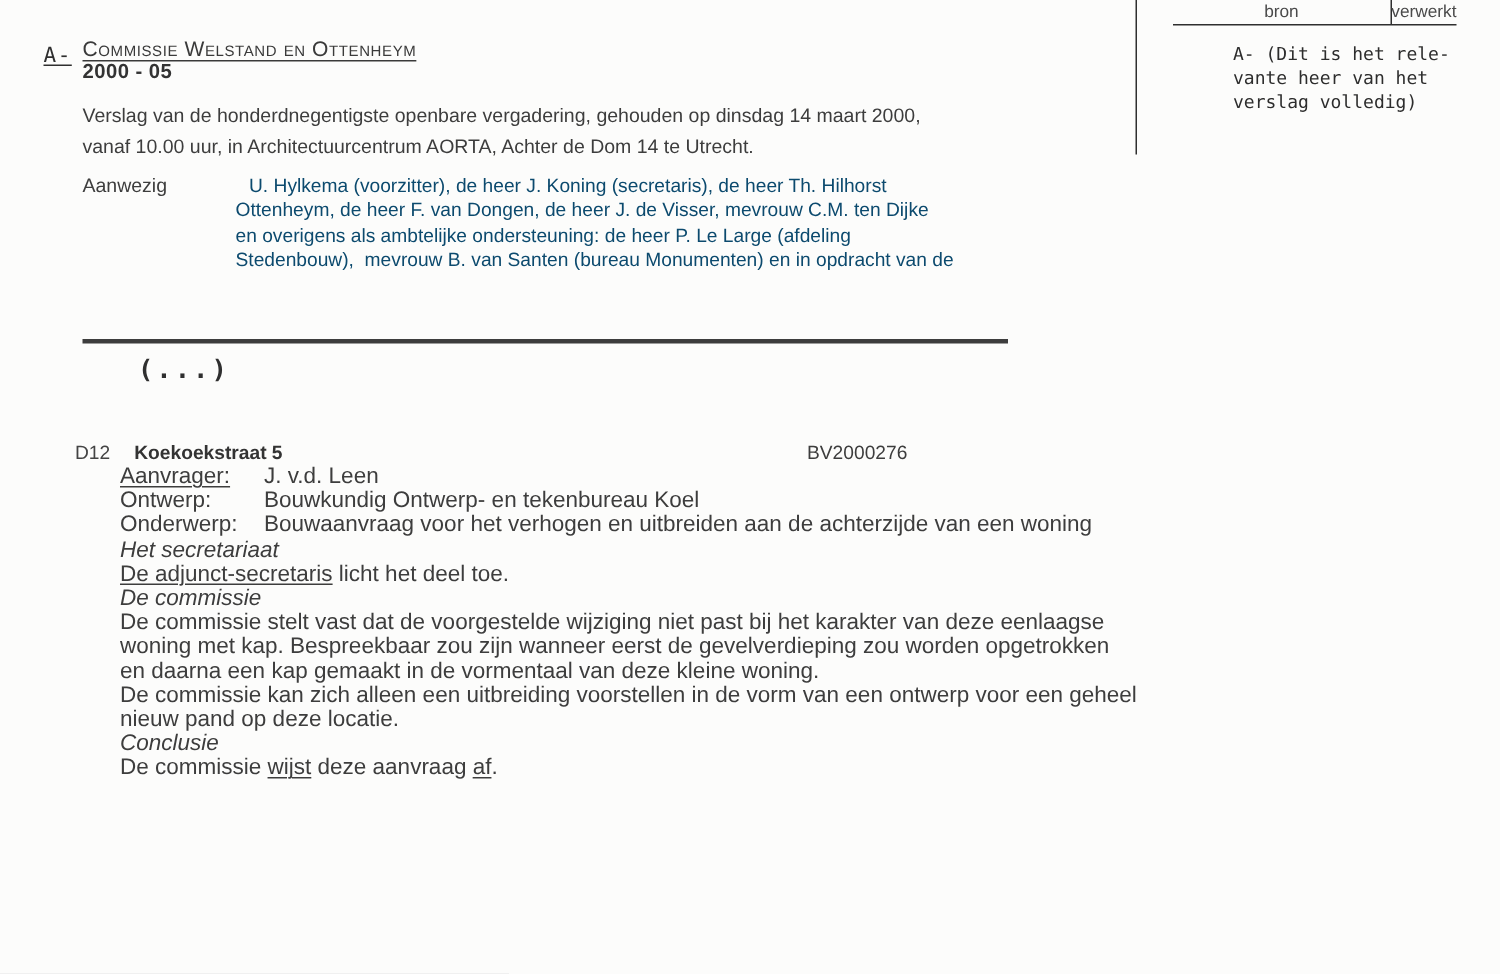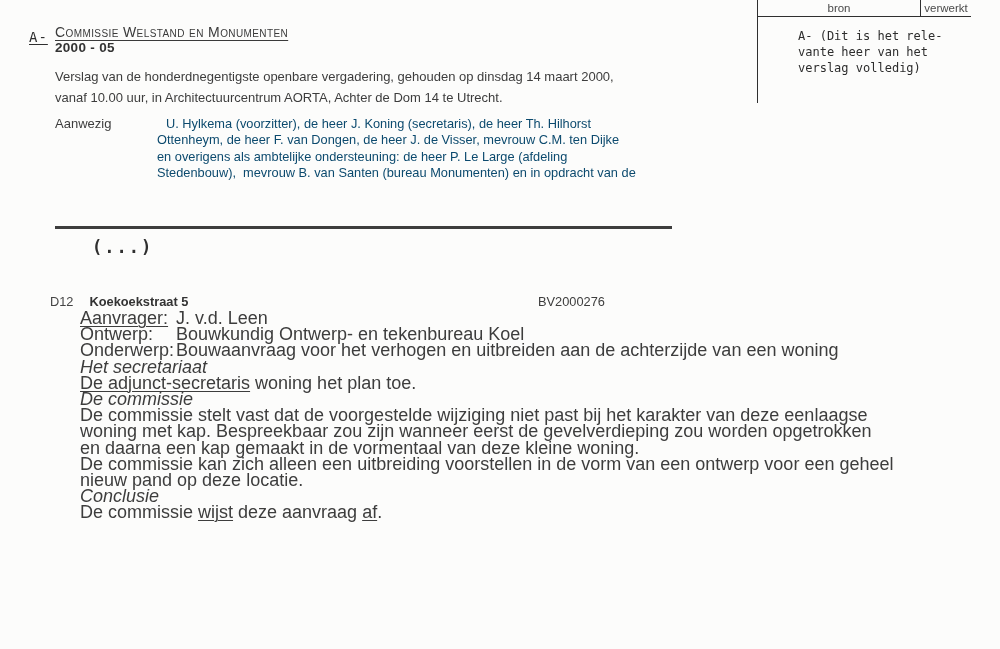--- a/index.html
+++ b/index.html
@@ -48,28 +48,29 @@
 
   
   .section-divider{left:55px;top:226px;width:617px;height:2.5px;background:#3d3d3d;}
   .omission-mark{left:92px;top:237px;font-size:17px;font-weight:bold;color:#2f2f2f;letter-spacing:2px;}
 
   
   .case-head{left:50px;top:294px;font-size:12.8px;white-space:pre;}
   .case-item-number{color:#444;}
   .case-address{font-weight:bold;color:#333;margin-left:16px;}
   .case-file-number{left:538px;top:294px;font-size:12.8px;color:#3d3d3d;}
-  .case-body{left:80px;top:310px;font-size:18px;line-height:16.2px;color:#3d3d3d;}
+  .case-body{left:80px;top:310px;font-size:15px;line-height:16.2px;color:#3d3d3d;}
   .field-label{display:inline-block;width:96px;}
 
   
   .stamp-table{
     left:757px;top:0;width:214px;height:103px;
     border-left:1.5px solid #2f2f2f;
     box-sizing:border-box;
+    padding-left:24px;
   }
   .stamp-header{
     display:flex;height:17px;
     border-bottom:1.5px solid #2f2f2f;
     box-sizing:border-box;
     font-size:11.5px;color:#4a4a4a;
   }
   .stamp-header .hcell{display:flex;align-items:center;justify-content:center;box-sizing:border-box;}
   .hcell.bron{width:162px;}
   .hcell.verwerkt{flex:1;border-left:1.5px solid #2f2f2f;}
@@ -85,21 +86,21 @@
     font-size:13px;color:#2d2d2d;
   }
 </style>
 </head>
 <body>
 
 <div class="page">
 
   <div class="abs corner-mark mono">A-</div>
 
-  <div class="abs committee-title">Commissie Welstand en Monumenten</div>
+  <div class="abs committee-title">Commissie Welstand en Ottenheym</div>
   <div class="abs report-edition">2000 - 05</div>
 
   <div class="abs meeting-intro">
     <div class="line">Verslag van de honderdnegentigste openbare vergadering, gehouden op dinsdag 14 maart 2000,</div>
     <div class="line">vanaf 10.00 uur, in Architectuurcentrum AORTA, Achter de Dom 14 te Utrecht.</div>
   </div>
 
   <div class="abs attendees-label">Aanwezig</div>
   <div class="abs attendees-list">
     <div class="line">U. Hylkema (voorzitter), de heer J. Koning (secretaris), de heer Th. Hilhorst</div>
@@ -114,21 +115,21 @@
 
   <div class="abs case-head"><span class="case-item-number">D12</span><span class="case-address">Koekoekstraat 5</span></div>
   <div class="abs case-file-number">BV2000276</div>
 
   <div class="abs case-body">
     <div class="line"><span class="field-label ul">Aanvrager:</span><span>J. v.d. Leen</span></div>
     <div class="line"><span class="field-label">Ontwerp:</span><span>Bouwkundig Ontwerp- en tekenbureau Koel</span></div>
     <div class="line"><span class="field-label">Onderwerp:</span><span>Bouwaanvraag voor het verhogen en uitbreiden aan de achterzijde van een woning</span></div>
 
     <div class="line ital">Het secretariaat</div>
-    <div class="line"><span class="ul">De adjunct-secretaris</span><span> woning het plan toe.</span></div>
+    <div class="line"><span class="ul">De adjunct-secretaris</span><span> licht het deel toe.</span></div>
 
     <div class="line ital">De commissie</div>
     <div class="line">De commissie stelt vast dat de voorgestelde wijziging niet past bij het karakter van deze eenlaagse</div>
     <div class="line">woning met kap. Bespreekbaar zou zijn wanneer eerst de gevelverdieping zou worden opgetrokken</div>
     <div class="line">en daarna een kap gemaakt in de vormentaal van deze kleine woning.</div>
     <div class="line">De commissie kan zich alleen een uitbreiding voorstellen in de vorm van een ontwerp voor een geheel</div>
     <div class="line">nieuw pand op deze locatie.</div>
 
     <div class="line ital">Conclusie</div>
     <div class="line"><span>De commissie </span><span class="ul">wijst</span><span> deze aanvraag </span><span class="ul">af</span><span>.</span></div>

